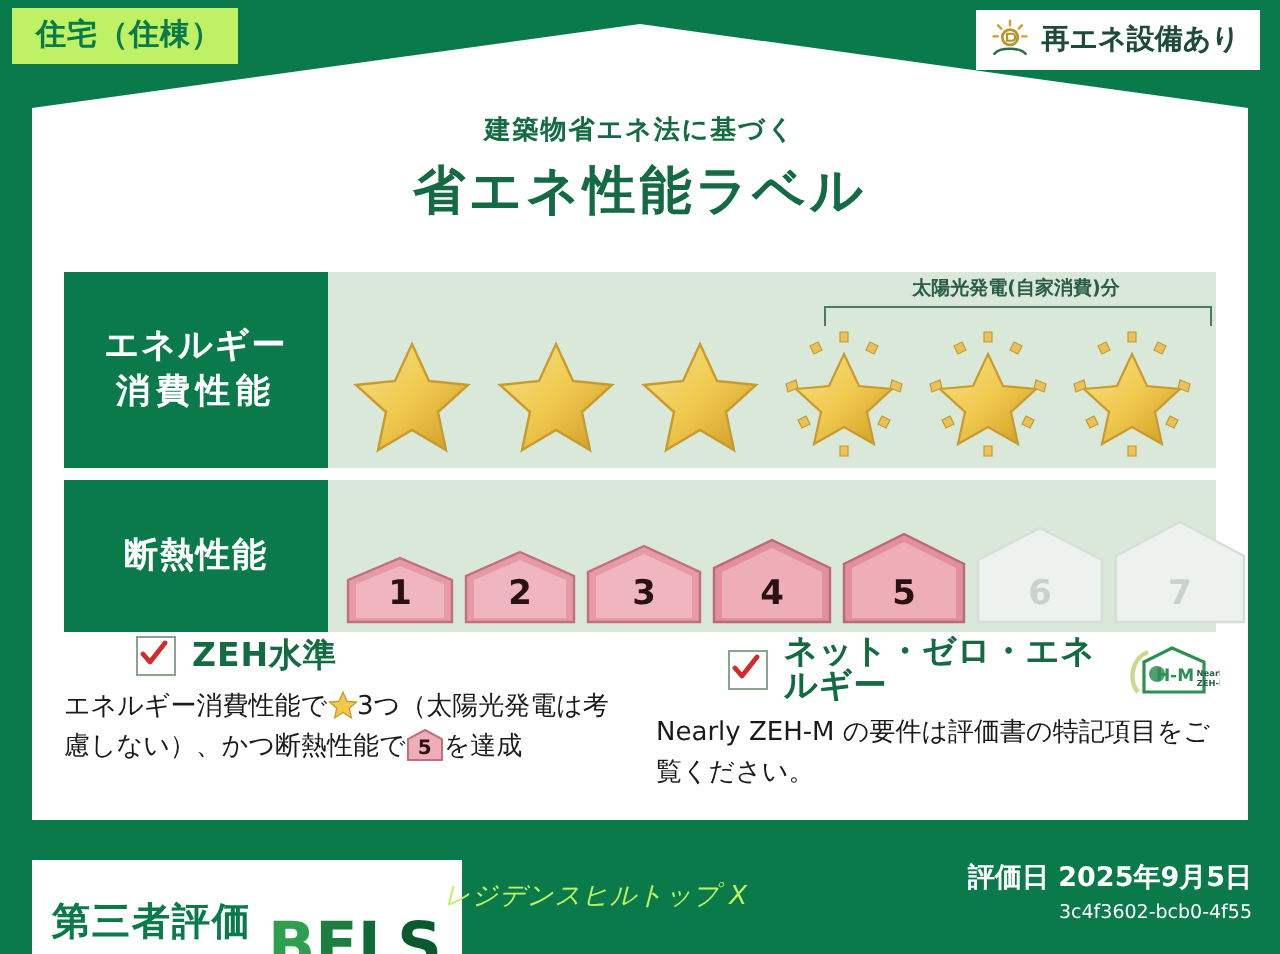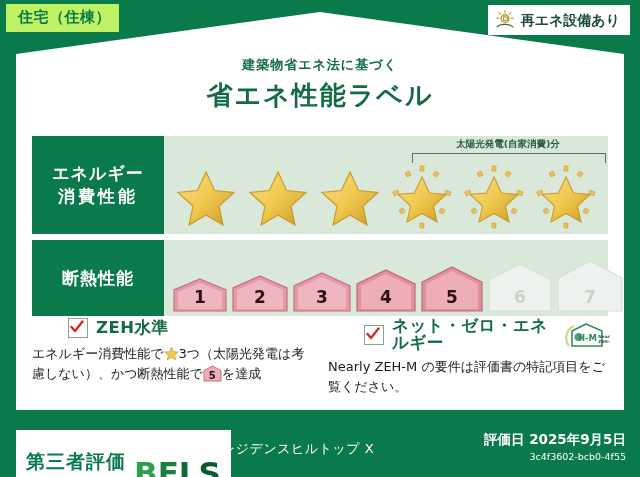--- a/index.html
+++ b/index.html
@@ -149,21 +149,21 @@
     display:flex;align-items:center;gap:8px;
   }
   .bels-jp{color:#0b7a4b;font-weight:bold;font-size:19px;line-height:1;letter-spacing:1px;}
   .bels-en{font-weight:bold;font-size:31px;line-height:1;letter-spacing:0;margin-top:24px;}
   .bels-en .c1{color:#2f9e4f;}
   .bels-en .c2{color:#1d7f3f;}
   .bels-en .c3{color:#0e6b36;}
   .bels-en .c4{color:#0b5a2d;}
   .prop-name{
     position:absolute;left:222px;top:21px;
-    color:#ffffff;font-size:13px;line-height:1;letter-spacing:.5px;
+    color:#bef264;font-size:13px;line-height:1;letter-spacing:.5px;font-style:italic;
   }
   .eval-date{
     position:absolute;right:14px;top:12px;
     color:#ffffff;font-size:13.5px;font-weight:bold;line-height:1;
     text-align:right;
   }
   .eval-id{
     position:absolute;right:14px;top:31px;
     color:#ffffff;font-size:9.5px;line-height:1;text-align:right;
     font-family:"DejaVu Sans","Liberation Sans",sans-serif;

